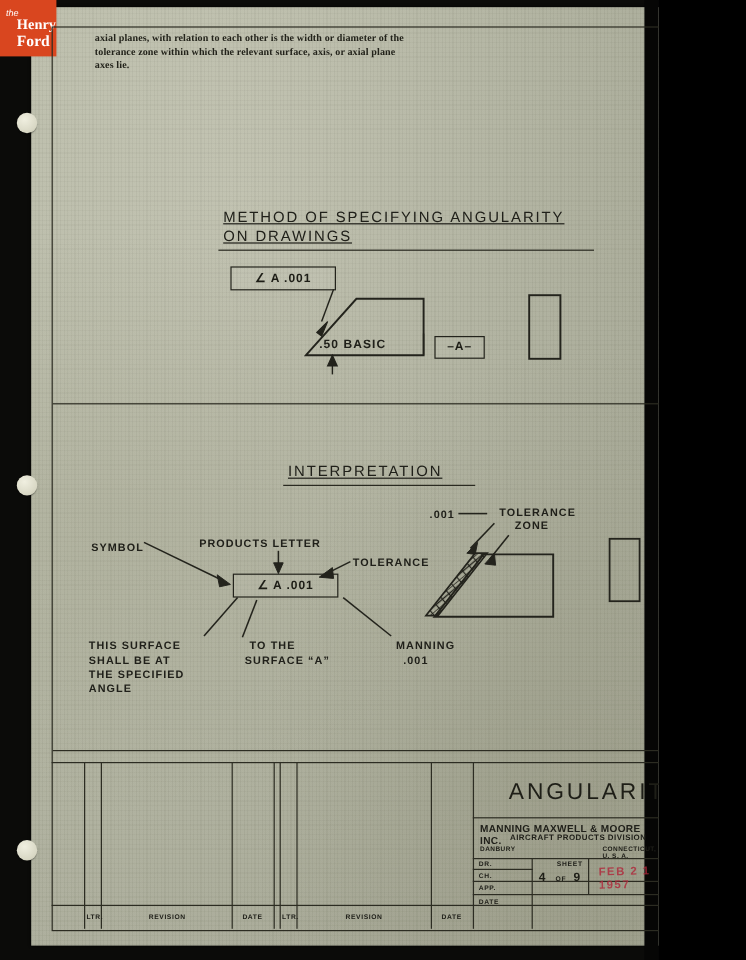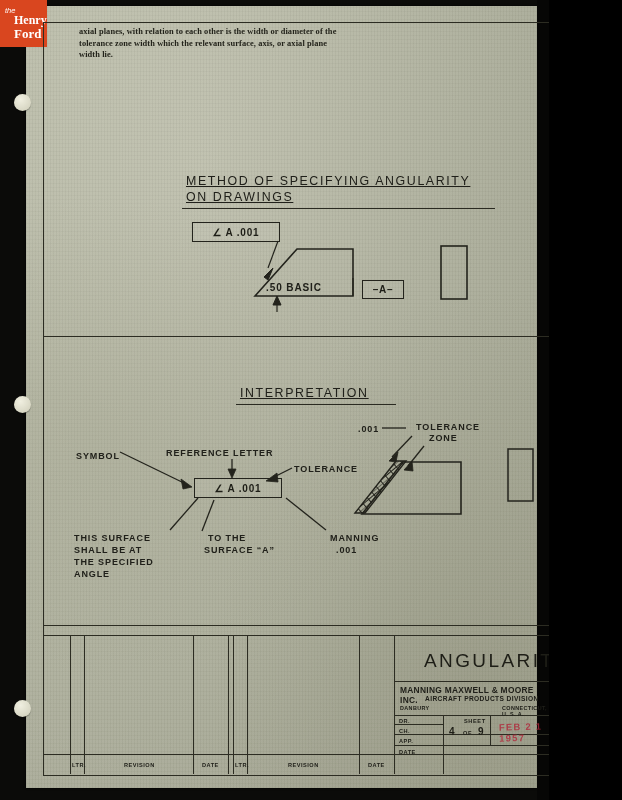--- a/index.html
+++ b/index.html
@@ -97,22 +97,22 @@
     <span class="l3">Ford</span>
   </div>
 
   <div id="frame">
     <div class="hdiv" style="top:313px;"></div>
     <div class="hdiv" style="top:602px;"></div>
   </div>
 
   <div id="desc">
     <span class="ind">axial planes, with relation to each other is the width or diameter of the</span>
-    <span class="ind">tolerance zone width which the relevant surface, axis, or axial plane</span>
-    <span class="ind">width lie.</span>
+    <span class="ind">tolerance zone within which the relevant surface, axis, or axial plane</span>
+    <span class="ind">axes lie.</span>
   </div>
 
   <div class="sect-h" style="left:186px;top:174px;">METHOD OF SPECIFYING ANGULARITY</div>
   <div class="sect-h" style="left:186px;top:190px;">ON DRAWINGS</div>
   <div class="uline" style="left:182px;top:208px;width:313px;"></div>
 
   <div class="fcf" style="left:192px;top:222px;width:86px;height:18px;">∠ A .001</div>
 
   <svg width="622" height="800">
     <g stroke="#23231c" stroke-width="1.6" fill="none" stroke-linejoin="miter">
@@ -133,21 +133,21 @@
   </svg>
 
   <div class="lbl" style="left:266px;top:282px;font-size:10px;">.50 BASIC</div>
 
   <div class="fcf" style="left:362px;top:280px;width:40px;height:17px;">–A–</div>
 
   <div class="sect-h" style="left:240px;top:386px;">INTERPRETATION</div>
   <div class="uline" style="left:236px;top:404px;width:160px;"></div>
 
   <div class="lbl" style="left:76px;top:451px;">SYMBOL</div>
-  <div class="lbl" style="left:166px;top:448px;">REFERENCE LETTER</div>
+  <div class="lbl" style="left:166px;top:448px;">PRODUCTS LETTER</div>
   <div class="lbl" style="left:294px;top:464px;">TOLERANCE</div>
   <div class="lbl" style="left:358px;top:424px;">.001</div>
   <div class="lbl" style="left:416px;top:422px;">TOLERANCE</div>
   <div class="lbl" style="left:429px;top:433px;">ZONE</div>
 
   <div class="fcf" style="left:194px;top:478px;width:86px;height:18px;">∠ A .001</div>
 
   <div class="lbl" style="left:74px;top:533px;">THIS SURFACE</div>
   <div class="lbl" style="left:74px;top:545px;">SHALL BE AT</div>
   <div class="lbl" style="left:74px;top:557px;">THE SPECIFIED</div>

